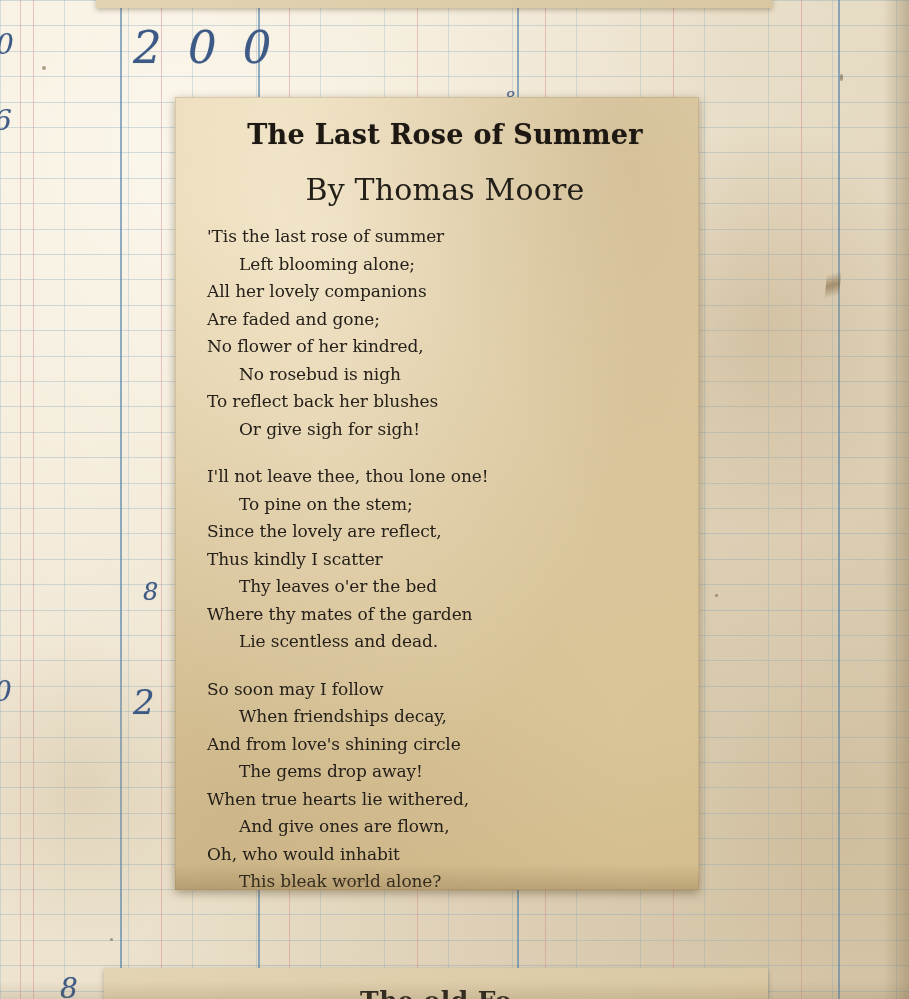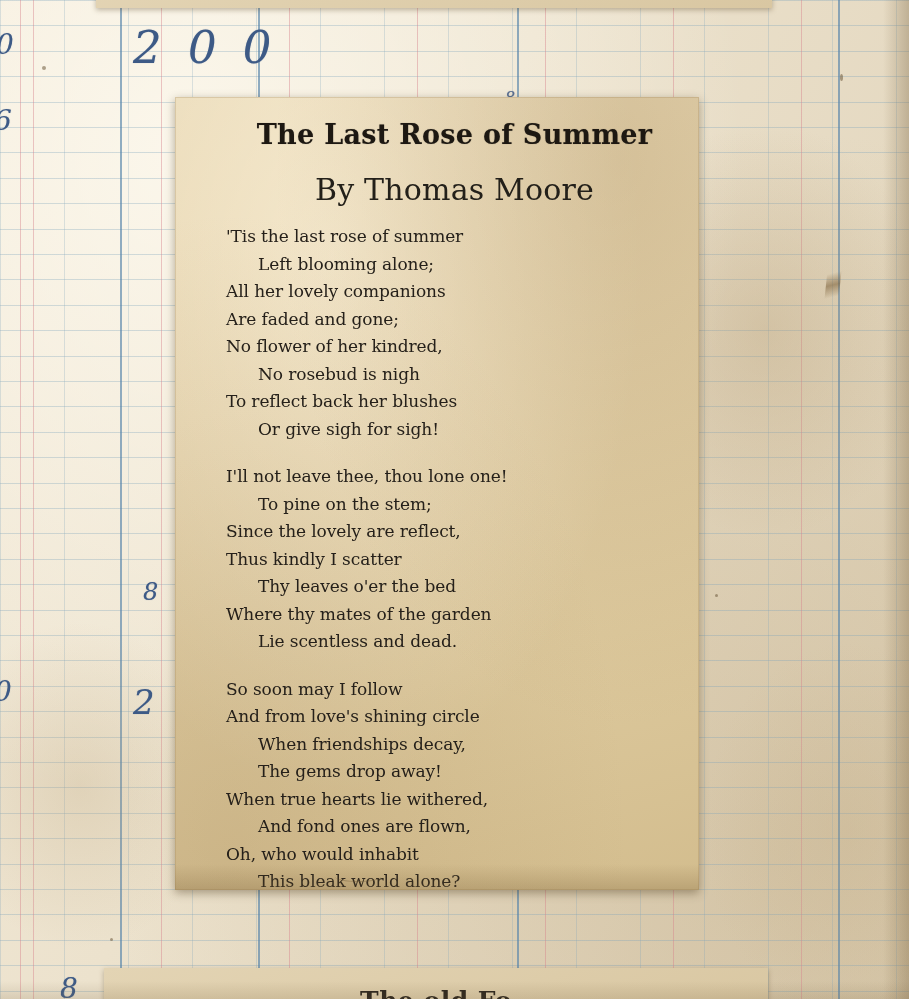--- a/index.html
+++ b/index.html
@@ -157,21 +157,20 @@
     background:
       radial-gradient(ellipse at 85% 8%, rgba(160,130,84,0.25), rgba(0,0,0,0) 55%),
       radial-gradient(ellipse at 10% 95%, rgba(160,130,84,0.22), rgba(0,0,0,0) 60%);
     pointer-events: none;
   }
   .clip-inner {
     position: relative;
     z-index: 2;
     padding: 22px 16px 0 32px;
     color: #221c14;
-    margin-left: 19px;
   }
   .poem-title {
     text-align: center;
     font-family: "DejaVu Serif", serif;
     font-weight: bold;
     font-size: 27px;
     letter-spacing: 0.3px;
     color: #1d1812;
     margin: 0 0 22px 0;
     text-shadow: 0 0 1px rgba(30,24,16,0.35);
@@ -271,25 +270,25 @@
         <div class="line indent">To pine on the stem;</div>
         <div class="line">Since the lovely are reflect,</div>
         <div class="line">Thus kindly I scatter</div>
         <div class="line indent">Thy leaves o'er the bed</div>
         <div class="line">Where thy mates of the garden</div>
         <div class="line indent">Lie scentless and dead.</div>
       </div>
 
       <div class="stanza">
         <div class="line">So soon may I follow</div>
+        <div class="line indent">When friendships decay,</div>
         <div class="line">And from love's shining circle</div>
-        <div class="line indent">When friendships decay,</div>
         <div class="line indent">The gems drop away!</div>
         <div class="line">When true hearts lie withered,</div>
-        <div class="line indent">And fond ones are flown,</div>
+        <div class="line indent">And give ones are flown,</div>
         <div class="line">Oh, who would inhabit</div>
         <div class="line indent">This bleak world alone?</div>
       </div>
     </div>
     <div class="clip-pencil-mark"></div>
     <div class="clip-fade"></div>
   </div>
 
   <div class="edge-shadow-right"></div>
   <div class="edge-shadow-bottom"></div>

